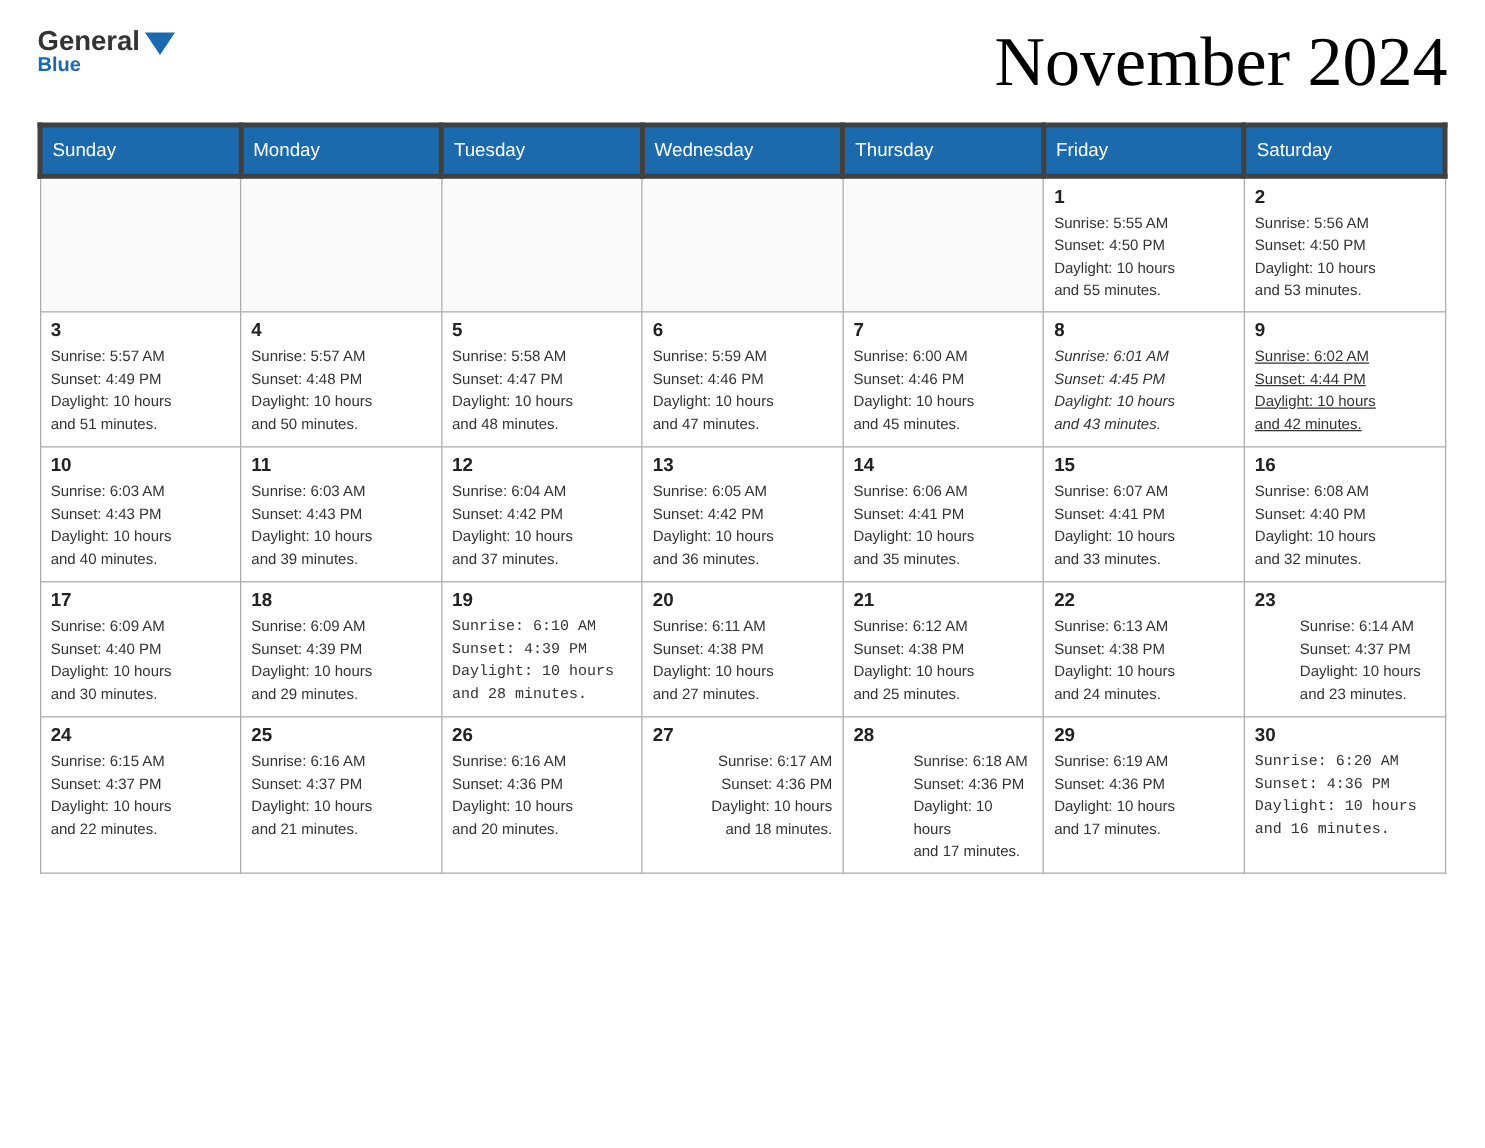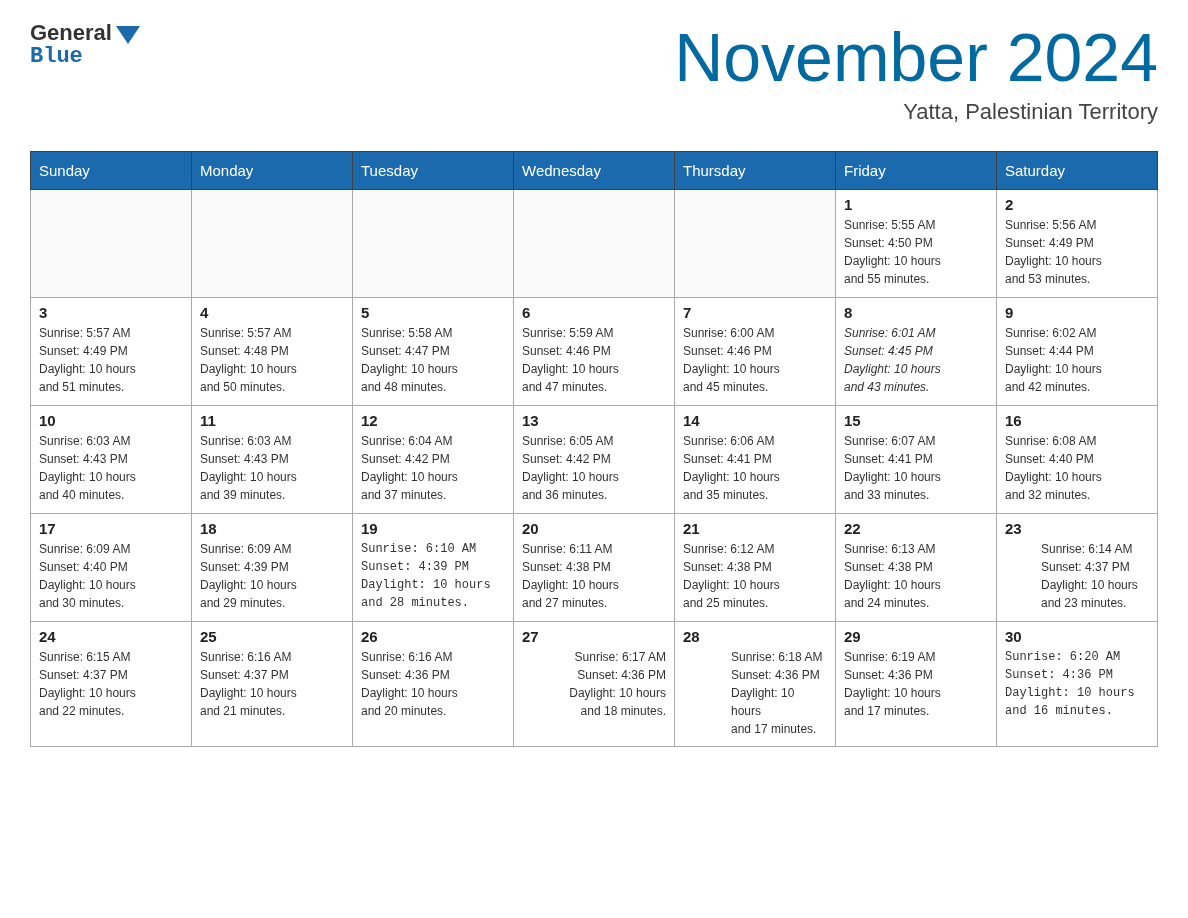--- a/index.html
+++ b/index.html
@@ -7,21 +7,21 @@
       font-family: Arial, Helvetica, sans-serif;
       background: #ffffff;
       padding: 20px 30px;
       width: 1188px;
       min-height: 918px;
     }
     .header {
       display: flex;
       justify-content: space-between;
       align-items: flex-start;
-      margin-bottom: 26px;
+      margin-bottom: 16px;
     }
     .logo {
       display: flex;
       flex-direction: column;
       align-items: flex-start;
     }
     .logo-top {
       display: flex;
       align-items: center;
     }
@@ -33,53 +33,53 @@
     .logo-arrow {
       width: 0;
       height: 0;
       border-left: 12px solid transparent;
       border-right: 12px solid transparent;
       border-top: 18px solid #1a6aad;
       margin-left: 4px;
       margin-top: 4px;
     }
     .logo-blue {
-      font-size: 22px;
+      font-size: 16px;
       font-weight: bold;
       color: #1a6aad;
       margin-top: -2px;
-      font-family: Liberation Mono, monospace;
     }
     .title-block {
       text-align: right;
     }
     .month-title {
-      font-size: 68px;
+      font-size: 56px;
       font-weight: normal;
-      color: #0369a1;
+      color: #000000;
       line-height: 1.1;
+      font-family: Liberation Serif, serif;
     }
     .location-title {
       font-size: 22px;
       color: #444;
       margin-top: 4px;
     }
     .calendar {
       width: 100%;
       border-collapse: collapse;
       border: 1px solid #555;
     }
     .calendar th {
       background-color: #1a6aad;
       color: #ffffff;
       padding: 10px 8px;
       font-size: 15px;
       font-weight: normal;
       text-align: left;
-      border: 1px solid #404040;
+      border: 4px solid #404040;
     }
     .calendar td {
       width: 14.28%;
       vertical-align: top;
       padding: 6px 8px 8px 8px;
       border: 1px solid #aaa;
       min-height: 110px;
       font-size: 12px;
       color: #222;
     }
@@ -108,21 +108,20 @@
 <div class="header">
   <div class="logo">
     <div class="logo-top">
       <span class="logo-general">General</span>
       <div class="logo-arrow"></div>
     </div>
     <span class="logo-blue">Blue</span>
   </div>
   <div class="title-block">
     <div class="month-title">November 2024</div>
-    <div class="location-title">Yatta, Palestinian Territory</div>
   </div>
 </div>
 
 <table class="calendar">
   <thead>
     <tr>
     <th>Sunday</th>
         <th>Monday</th>
         <th>Tuesday</th>
         <th>Wednesday</th>
@@ -141,21 +140,21 @@
         <td>
           <span class="day-number">1</span>
           <div class="day-info" style="white-space: pre-line;">Sunrise: 5:55 AM
 Sunset: 4:50 PM
 Daylight: 10 hours
 and 55 minutes.</div>
         </td>
         <td>
           <span class="day-number">2</span>
           <div class="day-info" style="white-space: pre-line;">Sunrise: 5:56 AM
-Sunset: 4:49 PM
+Sunset: 4:50 PM
 Daylight: 10 hours
 and 53 minutes.</div>
         </td>
       </tr>
       <tr class="week-row">
         <td>
           <span class="day-number">3</span>
           <div class="day-info" style="white-space: pre-line;">Sunrise: 5:57 AM
 Sunset: 4:49 PM
 Daylight: 10 hours
@@ -191,21 +190,21 @@
         </td>
         <td>
           <span class="day-number">8</span>
           <div class="day-info" style="white-space: pre-line; font-style: italic;">Sunrise: 6:01 AM
 Sunset: 4:45 PM
 Daylight: 10 hours
 and 43 minutes.</div>
         </td>
         <td>
           <span class="day-number">9</span>
-          <div class="day-info" style="white-space: pre-line;">Sunrise: 6:02 AM
+          <div class="day-info" style="white-space: pre-line; text-decoration: underline;">Sunrise: 6:02 AM
 Sunset: 4:44 PM
 Daylight: 10 hours
 and 42 minutes.</div>
         </td>
       </tr>
       <tr class="week-row">
         <td>
           <span class="day-number">10</span>
           <div class="day-info" style="white-space: pre-line;">Sunrise: 6:03 AM
 Sunset: 4:43 PM

